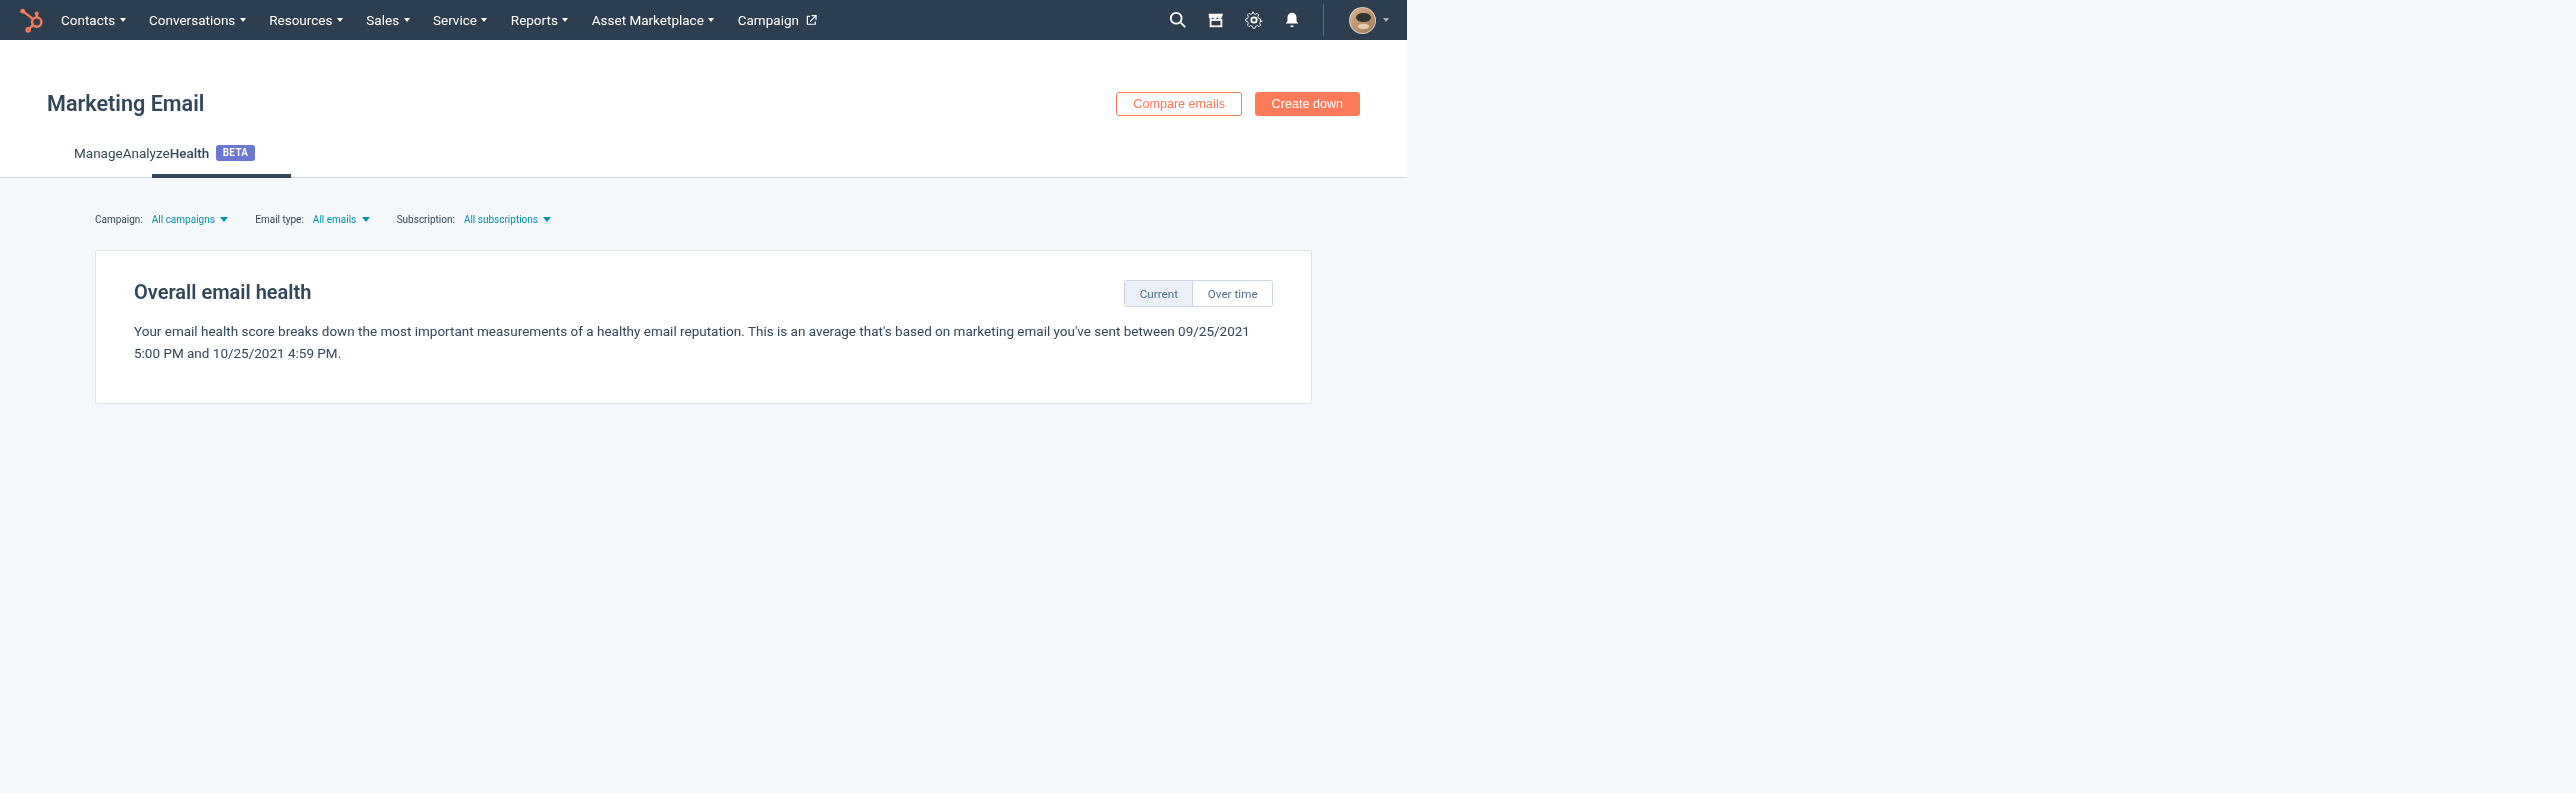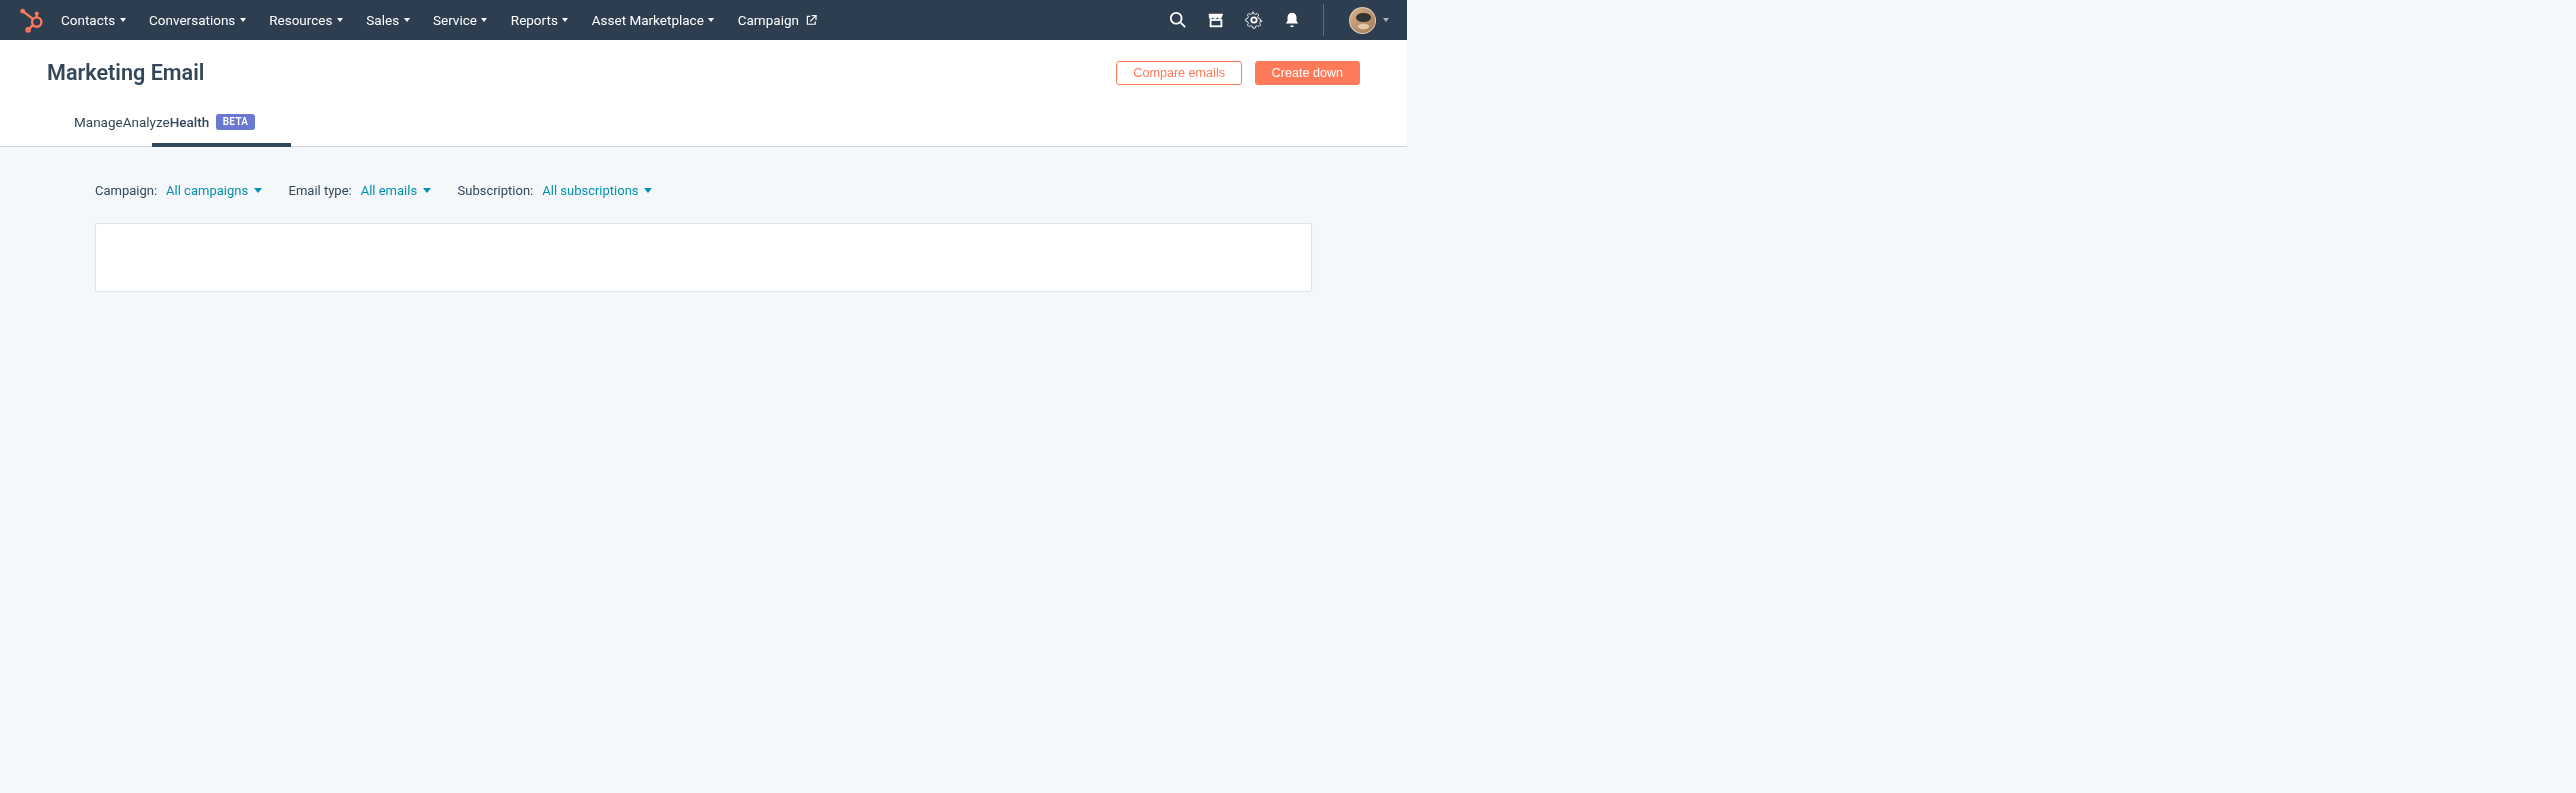--- a/index.html
+++ b/index.html
@@ -86,20 +86,21 @@
   
   .header {
     background: #fff;
     padding: 20px 47px 0;
     border-bottom: 0.9px solid #cbd6e2;
   }
   .header-row {
     display:flex;
     align-items:center;
     justify-content:space-between;
+    margin-top:31px;
   }
   .page-title {
     font-size: 21.6px;
     font-weight: 600;
     color: #33475b;
   }
   .header-actions {
     display:flex;
     gap:12.6px;
   }
@@ -163,21 +164,21 @@
   }
 
   
   .content {
     padding: 36px 95px 0;
   }
   .filter-row {
     display:flex;
     align-items:center;
     gap: 27px;
-    font-size:13px;
+    font-size:10px;
     margin-bottom: 25px;
   }
   .filter-group {
     display:flex;
     align-items:center;
     gap:9px;
   }
   .filter-label { color:#33475b; }
   .filter-value {
     color:#0091ae;
@@ -359,15 +360,23 @@
     <div class="filter-group">
       <span class="filter-label">Subscription:</span>
       <span class="filter-value">
         <span>All subscriptions</span>
         <span class="caret-teal"></span>
       </span>
     </div>
   </div>
 
   <div class="panel">
+    <div class="panel-header-row">
+      <h2 class="panel-title">Overall email health</h2>
+      <div class="segmented">
+        <div class="segmented-item selected">Current</div>
+        <div class="segmented-item">Over time</div>
+      </div>
+    </div>
+    <p class="panel-desc">Your email health score breaks down the most important measurements of a healthy email reputation. This is an average that's based on marketing email you've sent between 09/25/2021 5:00 PM and 10/25/2021 4:59 PM.</p>
   </div>
 </div>
 
 
 </body></html>

